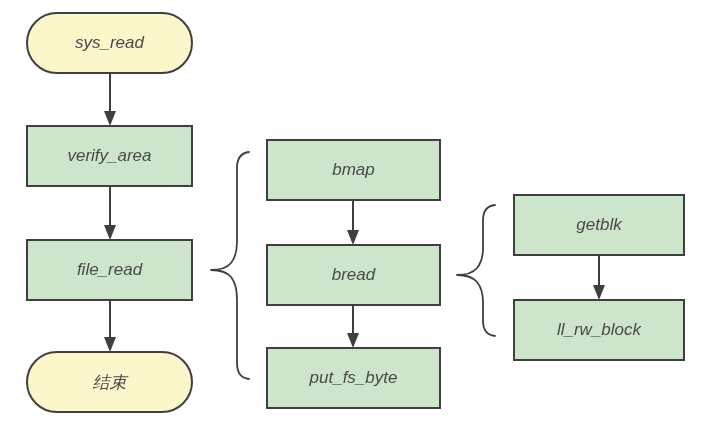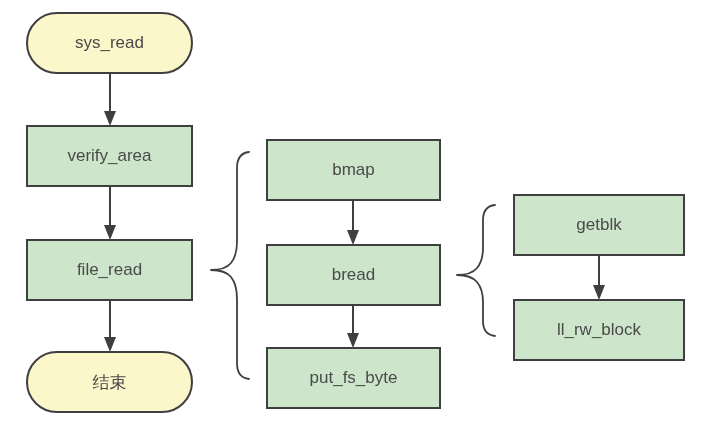--- a/index.html
+++ b/index.html
@@ -10,20 +10,21 @@
   body {
     width: 709px;
     height: 432px;
     font-family: "Liberation Sans", "DejaVu Sans", sans-serif;
     overflow: hidden;
   }
   #diagram-root {
     position: relative;
     width: 692px;
     height: 432px;
+    font-style: italic;
   }
   svg.flowchart {
     display: block;
     width: 709px;
     height: 432px;
   }
   .node-shape {
     stroke: #3f3f3f;
     stroke-width: 2;
   }

